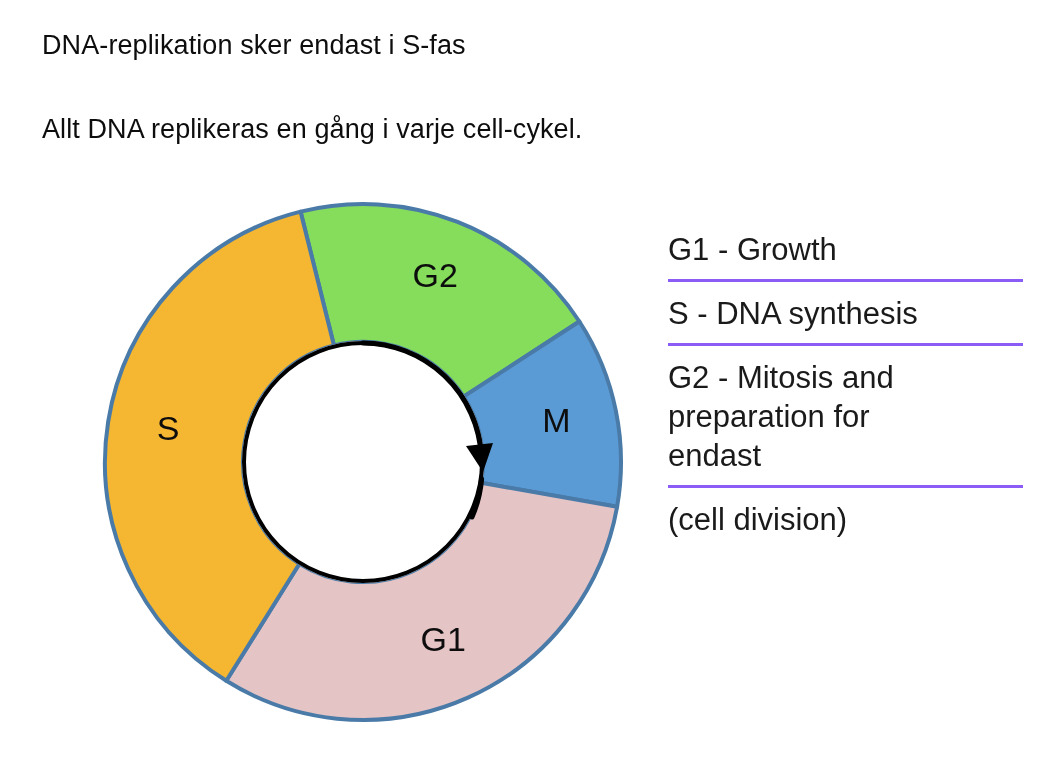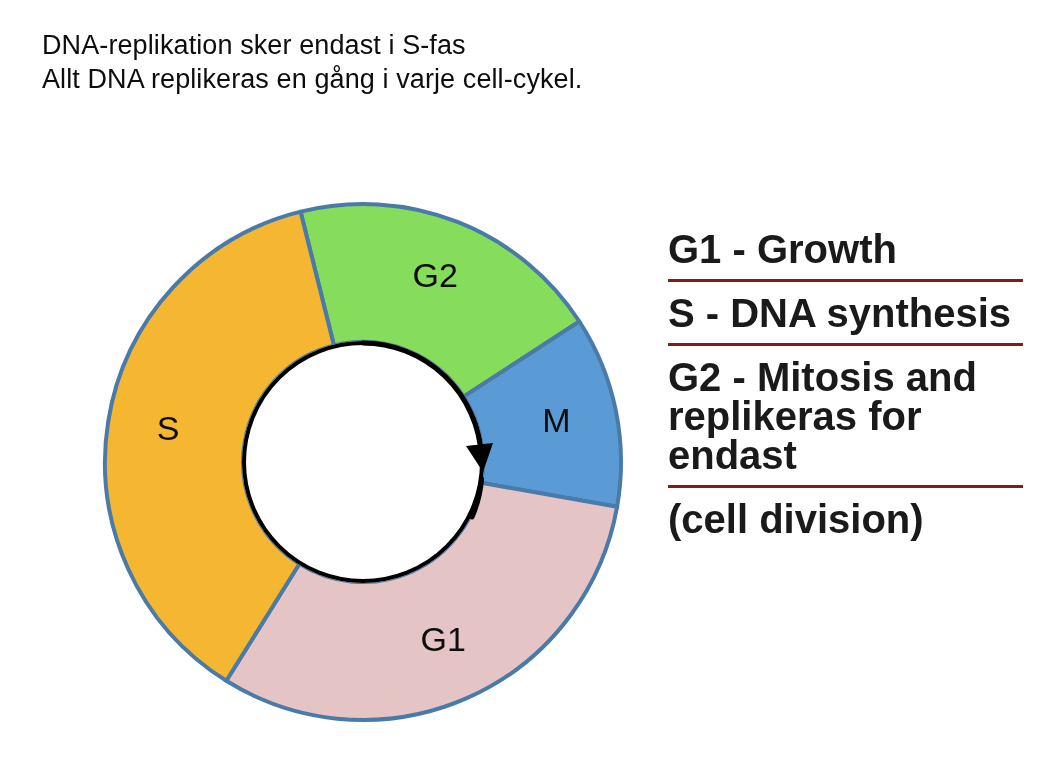--- a/index.html
+++ b/index.html
@@ -23,21 +23,21 @@
     top: 28px;
     width: 800px;
   }
   .heading-line {
     font-size: 27px;
     line-height: 34px;
     color: #0d0d0d;
     white-space: nowrap;
     letter-spacing: 0.1px;
   }
-  #heading-line-1 { }
+  #heading-line-1 { margin-bottom: 50px; }
 
   
   #figure-area {
     position: absolute;
     left: 0;
     top: 180px;
     width: 1060px;
     height: 590px;
   }
 
@@ -65,28 +65,27 @@
   #legend {
     position: absolute;
     left: 668px;
     top: 48px;
     width: 355px;
   }
   .legend-row {
     padding: 2px 0 10px 0;
   }
   .legend-row + .legend-row {
-    border-top: 3px solid #7f1d1d;
+    border-top: 3px solid #8b5cf6;
     padding-top: 12px;
   }
   .legend-text {
-    font-size: 40px;
+    font-size: 31px;
     line-height: 39px;
     color: #1a1a1a;
-    font-weight: bold;
   }
   .legend-text-line {
     display: block;
     white-space: nowrap;
   }
 </style>
 </head>
 <body>
 
 <div id="heading-block">
@@ -127,21 +126,21 @@
         </div>
       </div>
       <div class="legend-row">
         <div class="legend-text">
           <span class="legend-text-line">S - DNA synthesis</span>
         </div>
       </div>
       <div class="legend-row">
         <div class="legend-text">
           <span class="legend-text-line">G2 - Mitosis and</span>
-          <span class="legend-text-line">replikeras for</span>
+          <span class="legend-text-line">preparation for</span>
           <span class="legend-text-line">endast</span>
         </div>
       </div>
       <div class="legend-row">
         <div class="legend-text">
           <span class="legend-text-line">(cell division)</span>
         </div>
       </div>
     </div>
 

